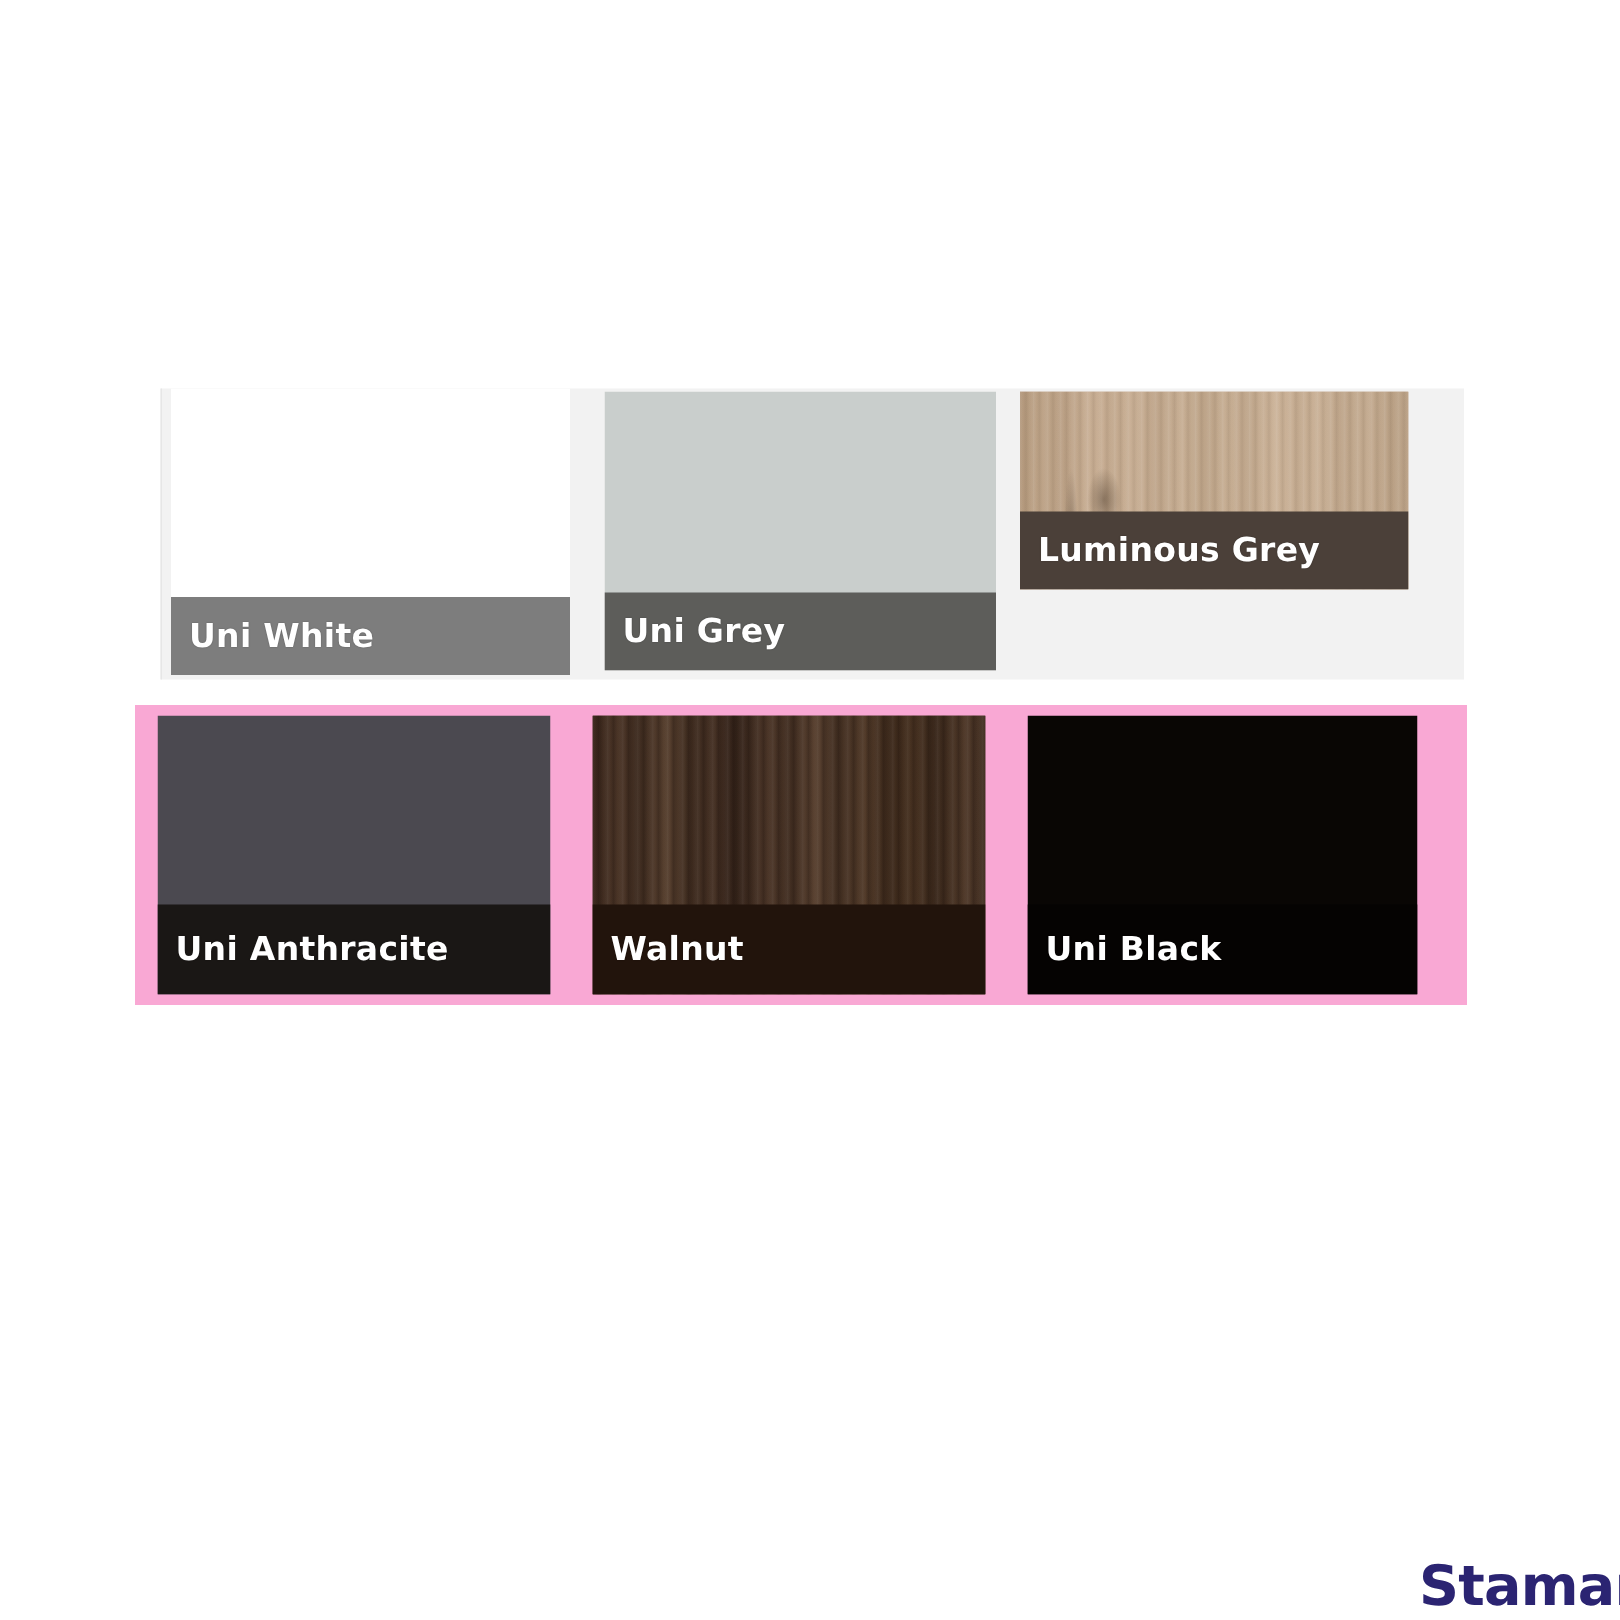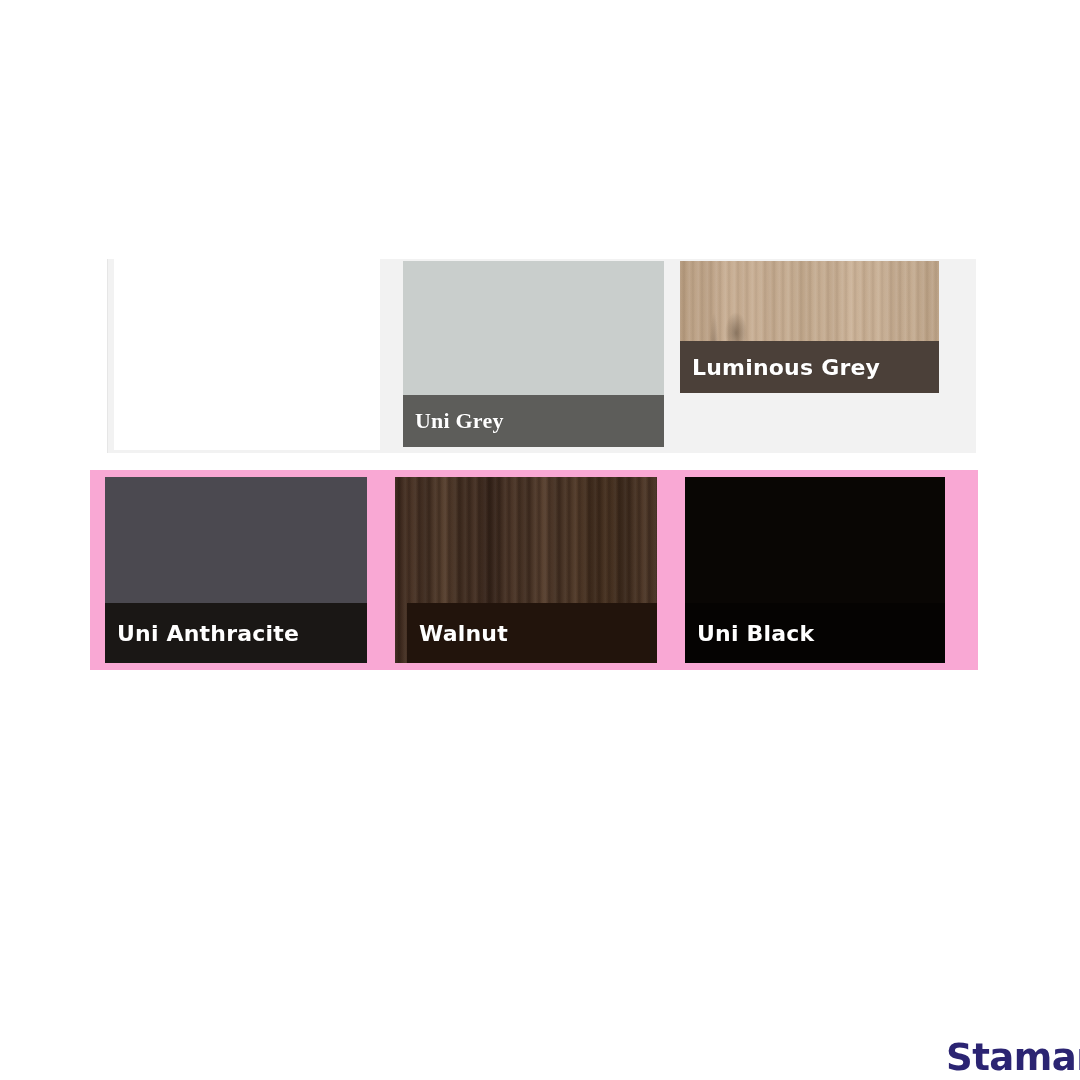--- a/index.html
+++ b/index.html
@@ -84,21 +84,21 @@
   #tile-uni-white   .swatch-label { height: 52px; }
   #tile-uni-grey    .swatch-label { height: 52px; }
   #tile-luminous-grey .swatch-label { height: 52px; }
 
   
   #tile-uni-anthracite { left: 15px;  width: 262px; height: 186px; top: 7px; }
   #tile-walnut         { left: 305px; width: 262px; height: 186px; top: 7px; }
   #tile-uni-black      { left: 595px; width: 260px; height: 186px; top: 7px; padding-left: 41px; }
 
   #tile-uni-anthracite .swatch-label { height: 60px; }
-  #tile-walnut         .swatch-label { height: 60px; margin-left: 12px; }
+  #tile-walnut         .swatch-label { height: 60px; }
   #tile-uni-black      .swatch-label { height: 60px; }
 
   
   .surface-uni-white      { background: #ffffff; }
   .surface-uni-grey       { background: #c9cecc; }
   .surface-uni-anthracite { background: #4b4950; }
   .surface-uni-black      { background: #090604; }
 
   
   .surface-luminous-grey {
@@ -138,21 +138,21 @@
         rgba(30,17,10,0.30) 0px,
         rgba(90,64,47,0.12) 16px,
         rgba(24,13,8,0.32) 30px,
         rgba(96,69,50,0.10) 50px,
         rgba(30,17,10,0.30) 66px),
       linear-gradient(90deg, #432e22 0%, #57402f 18%, #3d2a1f 34%, #5a4231 58%, #45301f 80%, #503a2b 100%);
   }
 
   
   .label-uni-white      { background: #7d7d7d; }
-  .label-uni-grey       { background: #5d5d5a; font-family: Liberation Serif, serif; }
+  .label-uni-grey       { background: #5d5d5a; }
   .label-luminous-grey  { background: #4b4039; }
   .label-uni-anthracite { background: #1a1715; }
   .label-walnut         { background: #22140c; }
   .label-uni-black      { background: #050302; }
 
   
   #watermark {
     position: absolute;
     left: 946px;
     top: 1036px;
@@ -167,20 +167,23 @@
 </style>
 </head>
 <body>
 
 <div id="swatch-gallery">
 
   <div class="swatch-row" id="swatch-row-top">
 
     <div class="swatch-tile" id="tile-uni-white">
       <div class="swatch-surface surface-uni-white"></div>
+      <div class="swatch-label label-uni-white">
+        <span>Uni White</span>
+      </div>
     </div>
 
     <div class="swatch-tile" id="tile-uni-grey">
       <div class="swatch-surface surface-uni-grey"></div>
       <div class="swatch-label label-uni-grey">
         <span>Uni Grey</span>
       </div>
     </div>
 
     <div class="swatch-tile" id="tile-luminous-grey">

